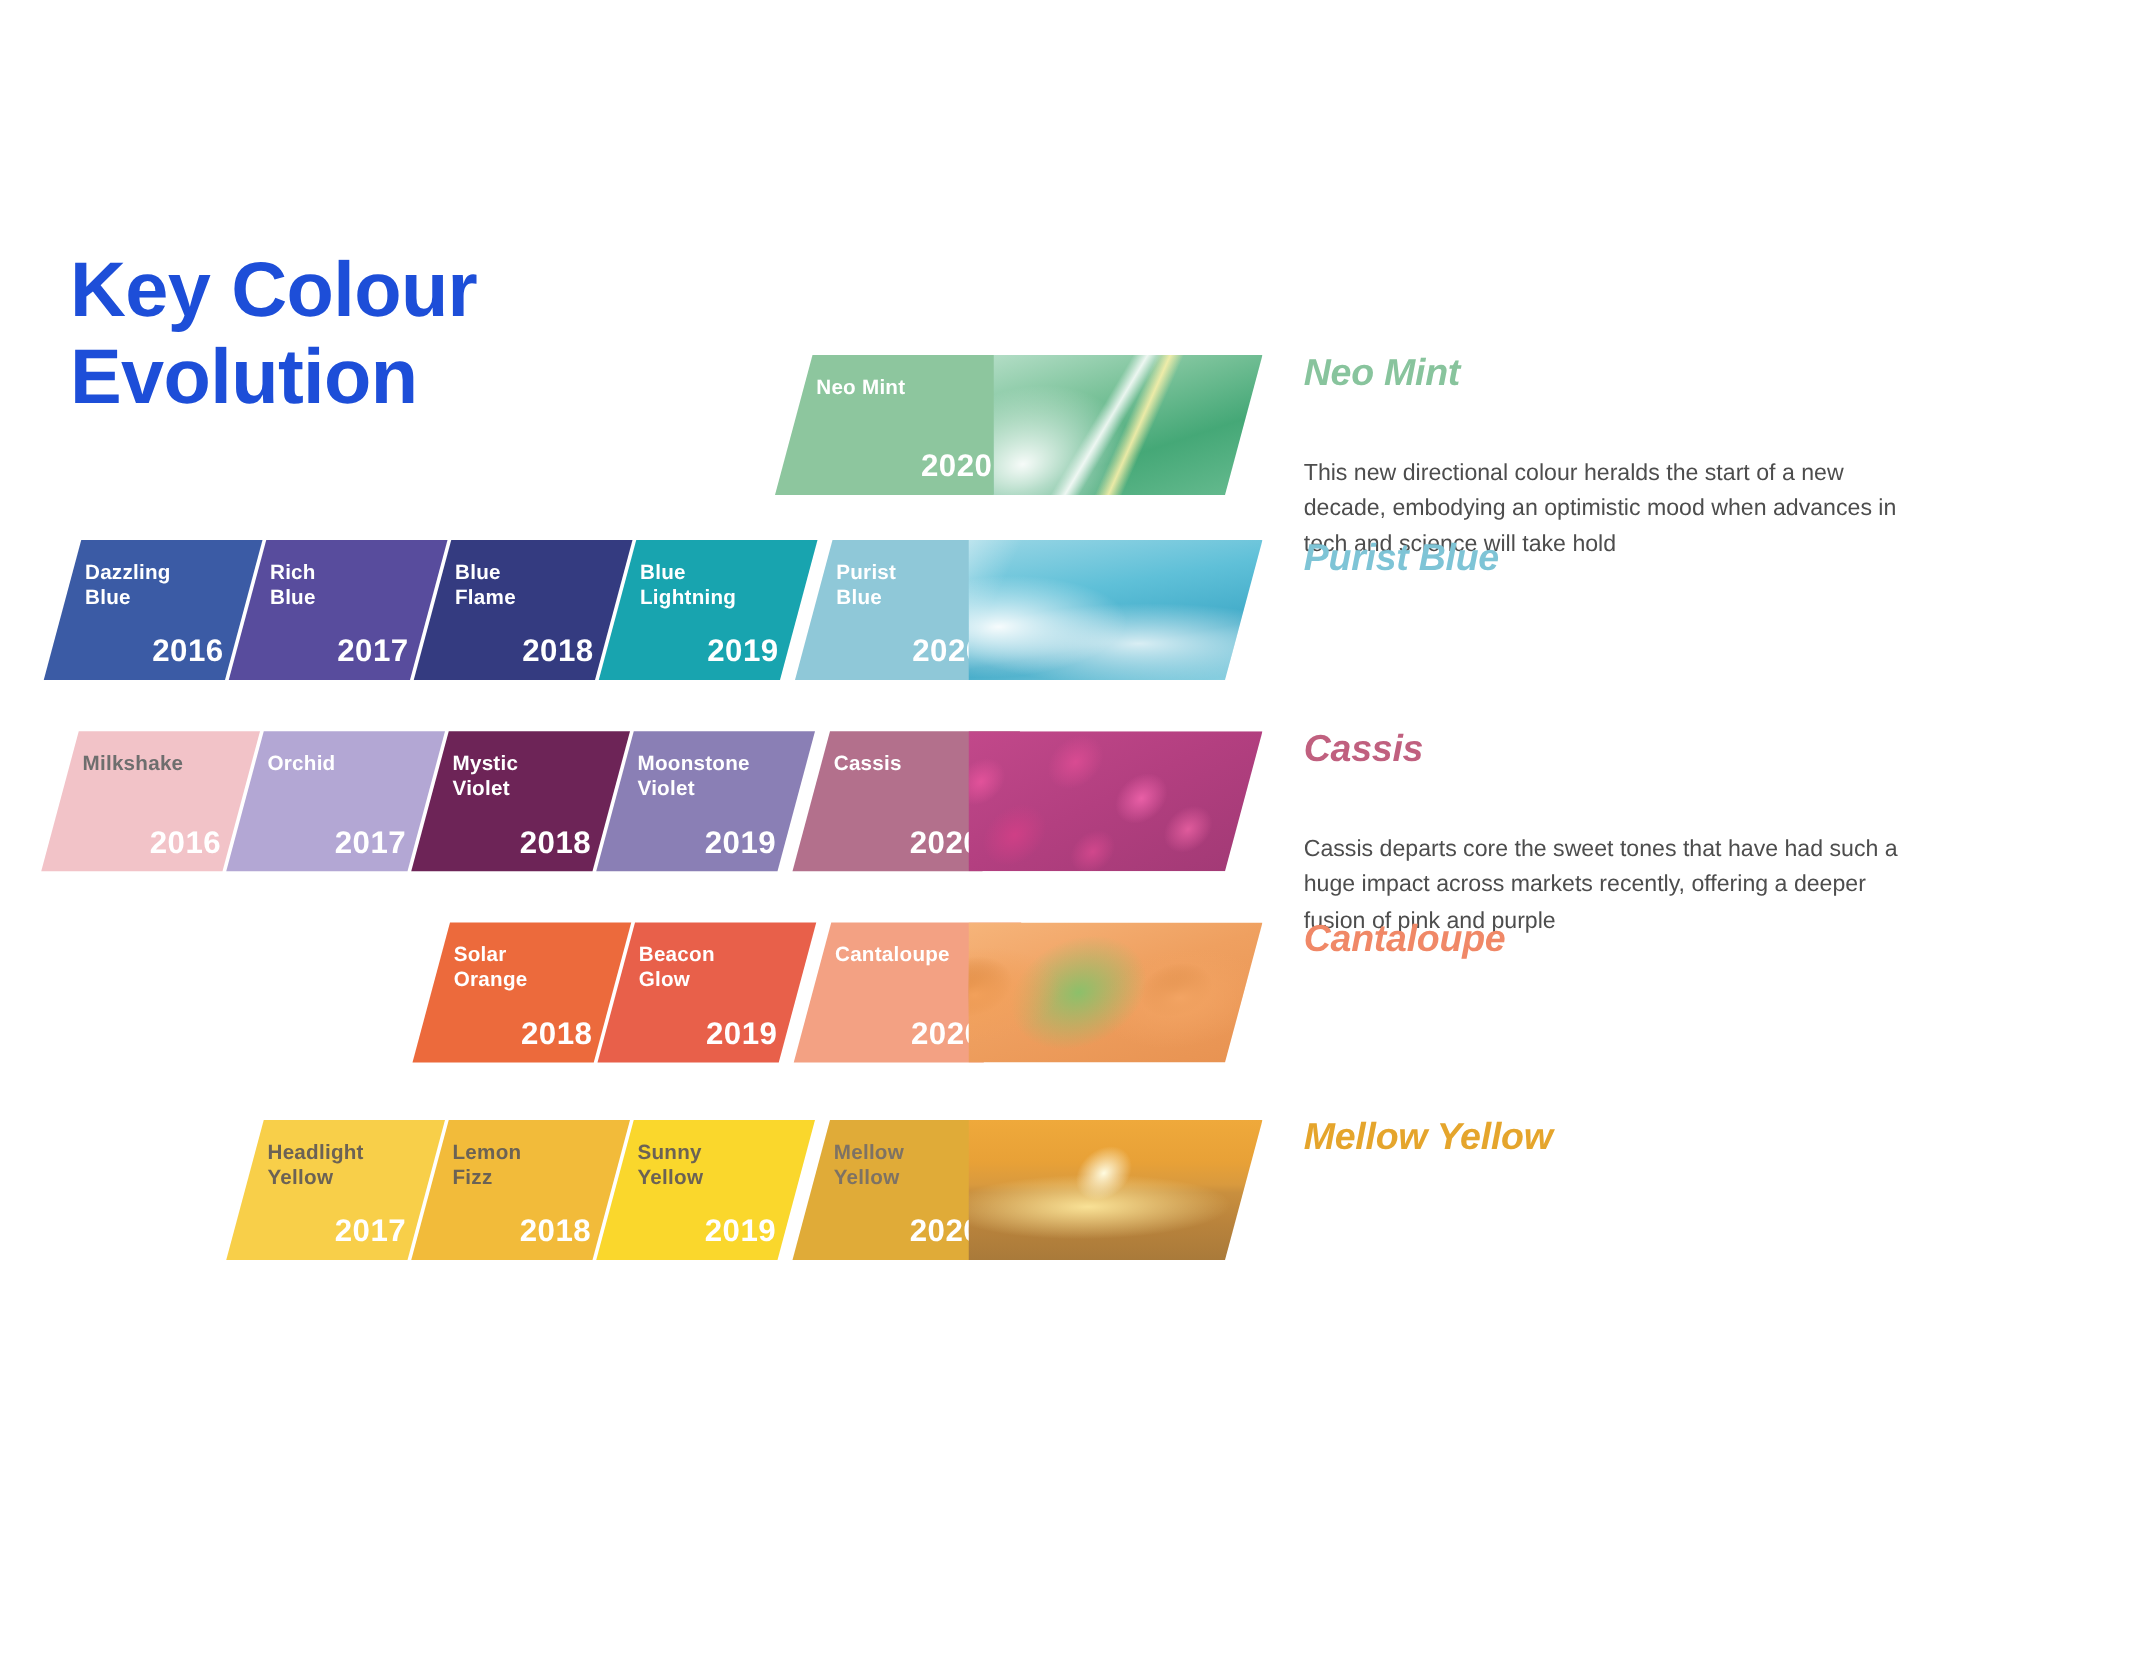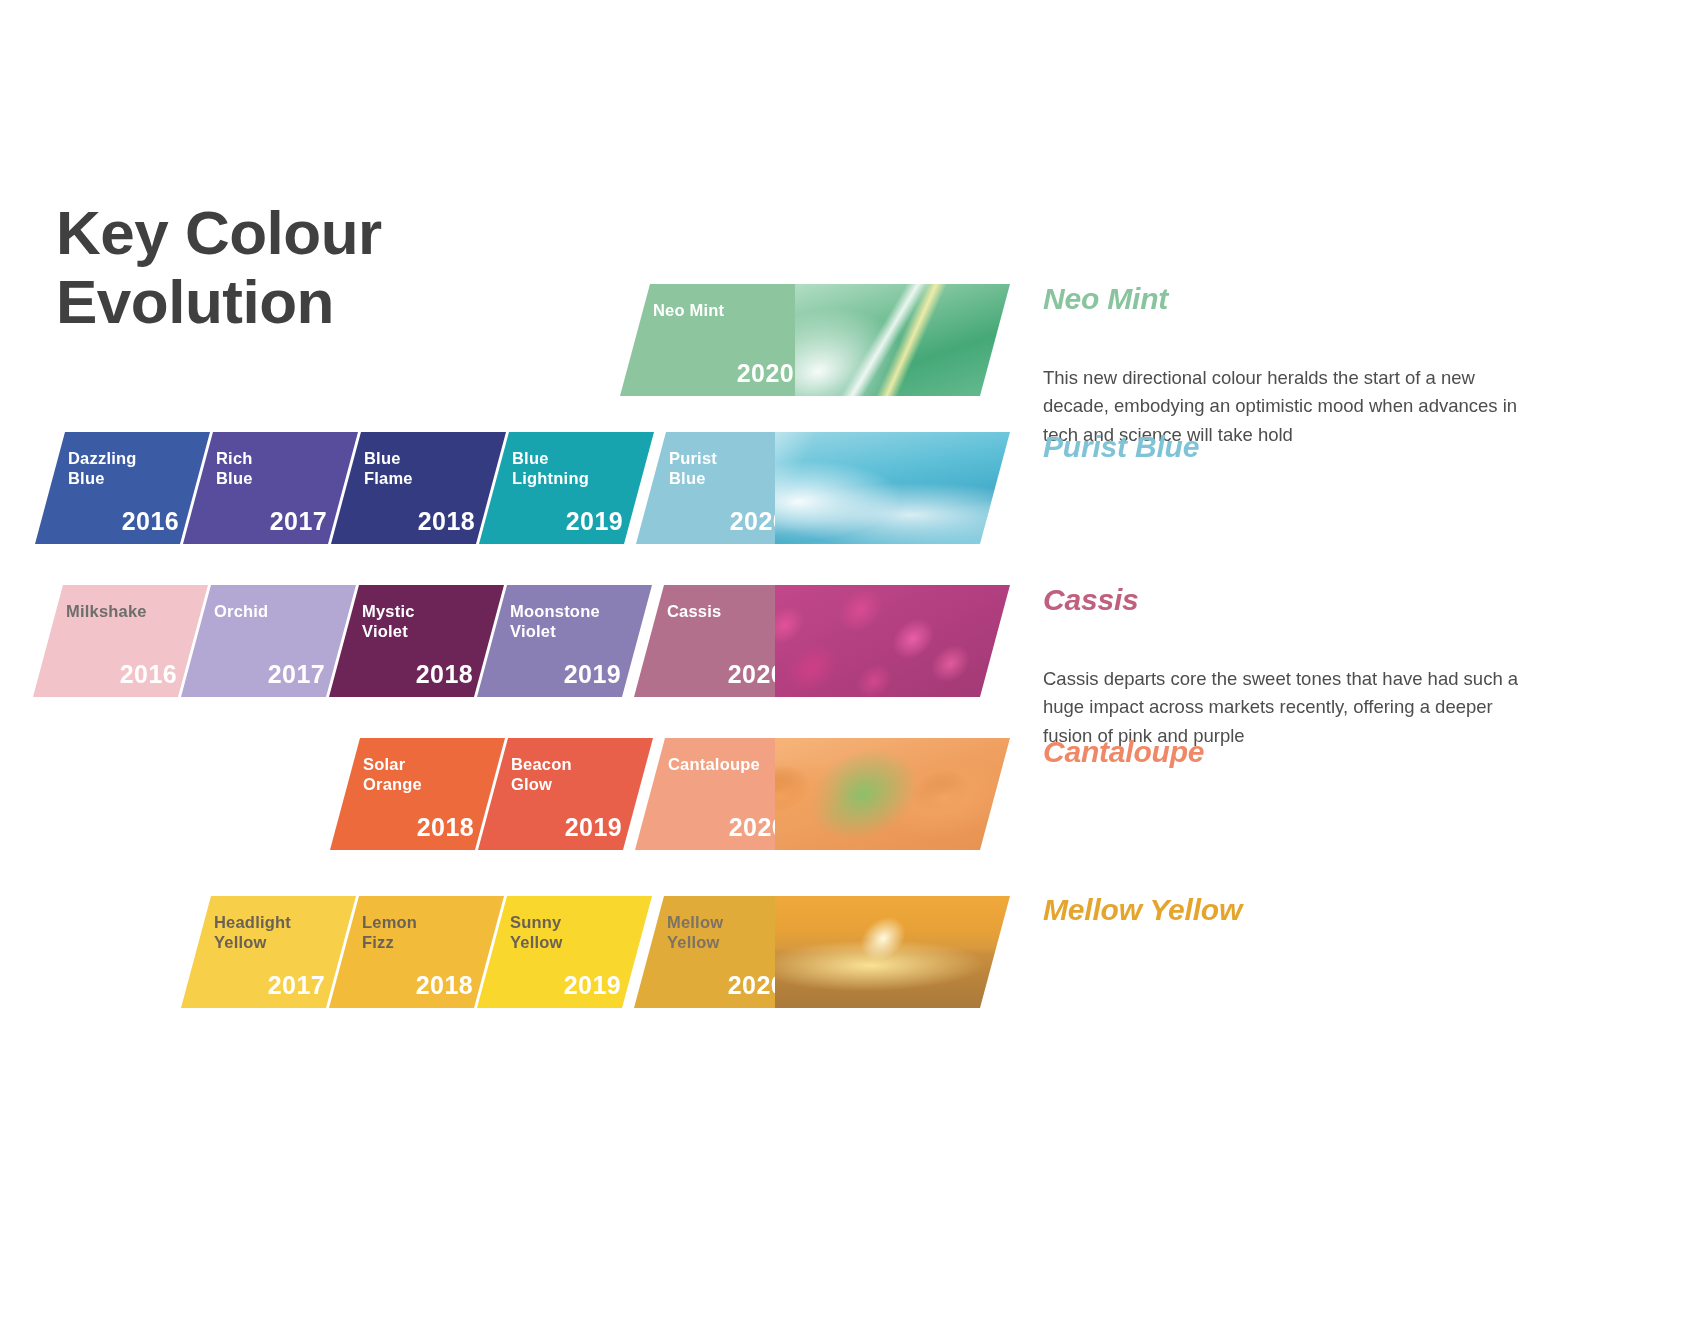--- a/index.html
+++ b/index.html
@@ -15,21 +15,21 @@
 
   .page { position: relative; width: 1704px; height: 1336px; }
 
   
   .title {
     position: absolute;
     left: 56px;
     top: 198px;
     font-size: 62px;
     font-weight: bold;
-    color: #404040;
+    color: #1d4ed8;
     line-height: 1.12;
     letter-spacing: -0.5px;
     white-space: pre-line;
   }
 
   
   .row { position: absolute; height: 112px; }
 
   .strip {
     position: absolute;

